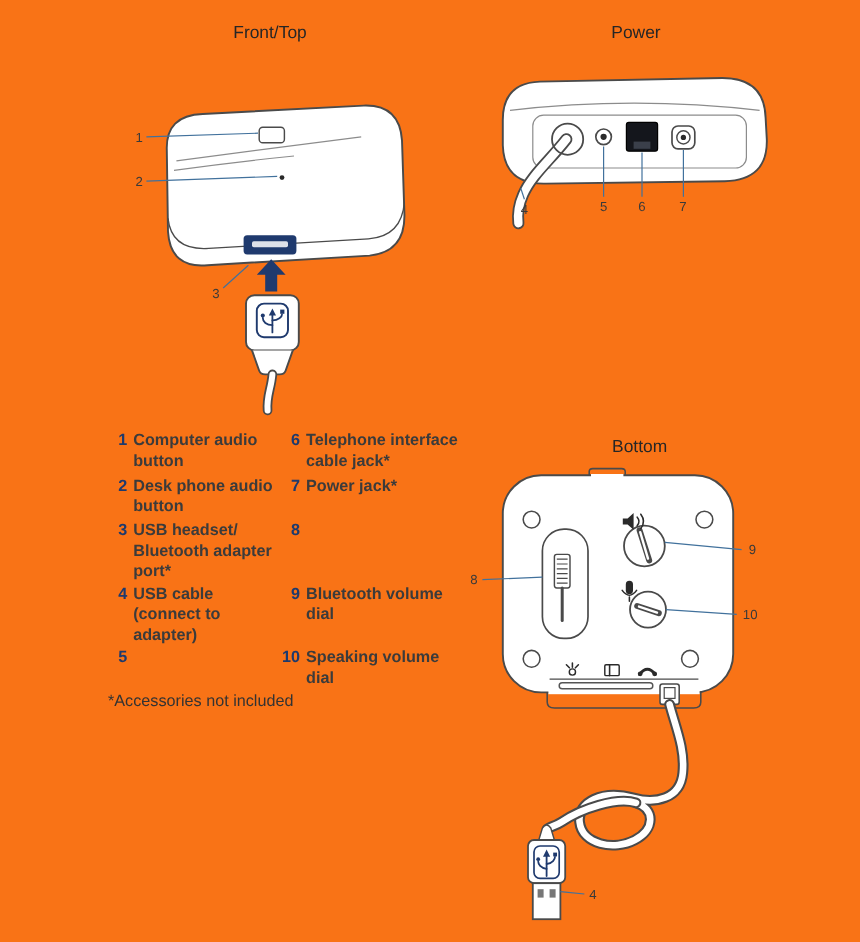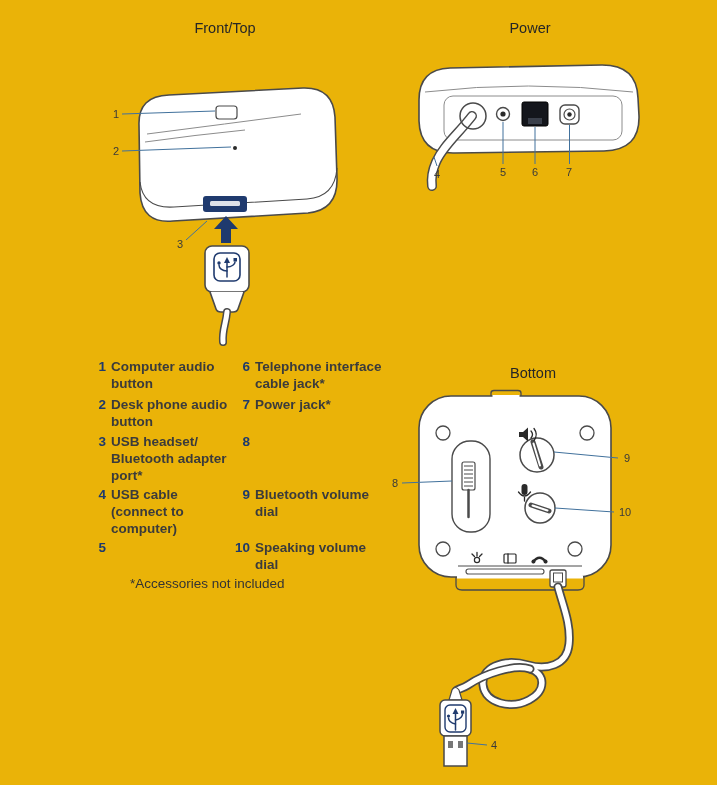--- a/index.html
+++ b/index.html
@@ -1,35 +1,35 @@
 <!DOCTYPE html>
 <html><head>
 <meta charset="utf-8">
 <style>
   html,body{margin:0;padding:0;background:#fff;}
-  .page{position:relative;width:717px;height:785px;background:#eab308;
+  .page{position:relative;width:717px;height:785px;background:#f97316;
         font-family:"Liberation Sans",sans-serif;overflow:hidden;}
   .view-title{position:absolute;font-size:14.5px;color:#262626;text-align:center;}
   svg.diagram{position:absolute;overflow:visible;}
   svg text{font-family:"Liberation Sans",sans-serif;}
   .co{font-size:11px;fill:#3a3a3a;}
   .cl{stroke:#41719c;stroke-width:1;fill:none;}
   .ol{fill:#ffffff;stroke:#4a4a4a;stroke-width:1.6;}
   .ln{fill:none;stroke:#4a4a4a;}
   .thin{fill:none;stroke:#8c8c8c;stroke-width:1;}
   .navy{fill:#1f3a6e;}
   .navyln{fill:none;stroke:#1f3a6e;stroke-width:1.5;stroke-linecap:round;}
   .dk{fill:#2a2a2a;}
   .dkln{fill:none;stroke:#2a2a2a;stroke-width:1.3;stroke-linecap:round;}
   .legend-item{position:absolute;display:flex;font-size:13.5px;line-height:17px;color:#3b3b3b;}
   .legend-item .num{font-weight:bold;color:#1e3a6d;text-align:right;margin-right:5px;flex:none;}
   .col1 .num{width:16px;}
   .col2 .num{width:18px;}
   .legend-item .lbl{white-space:pre;font-weight:bold;}
-  .footnote{position:absolute;font-size:13.5px;color:#333;margin-left:40px;}
+  .footnote{position:absolute;font-size:13.5px;color:#333;}
 </style>
 </head>
 <body>
 
 <div class="page">
 
   <div class="view-title" style="left:160px;top:20px;width:130px">Front/Top</div>
   <div class="view-title" style="left:465px;top:20px;width:130px">Power</div>
   <div class="view-title" style="left:468px;top:365px;width:130px">Bottom</div>
 
@@ -221,21 +221,21 @@
   <div class="legend-item col1" style="left:90px;top:433px">
     <span class="num">3</span>
     <div class="lbl">USB headset/
 Bluetooth adapter
 port*</div>
   </div>
   <div class="legend-item col1" style="left:90px;top:486px">
     <span class="num">4</span>
     <div class="lbl">USB cable
 (connect to
-computer)</div>
+adapter)</div>
   </div>
   <div class="legend-item col1" style="left:90px;top:539px">
     <span class="num">5</span>
   </div>
   <div class="legend-item col2" style="left:232px;top:358px">
     <span class="num">6</span>
     <div class="lbl">Telephone interface
 cable jack*</div>
   </div>
   <div class="legend-item col2" style="left:232px;top:396px">

